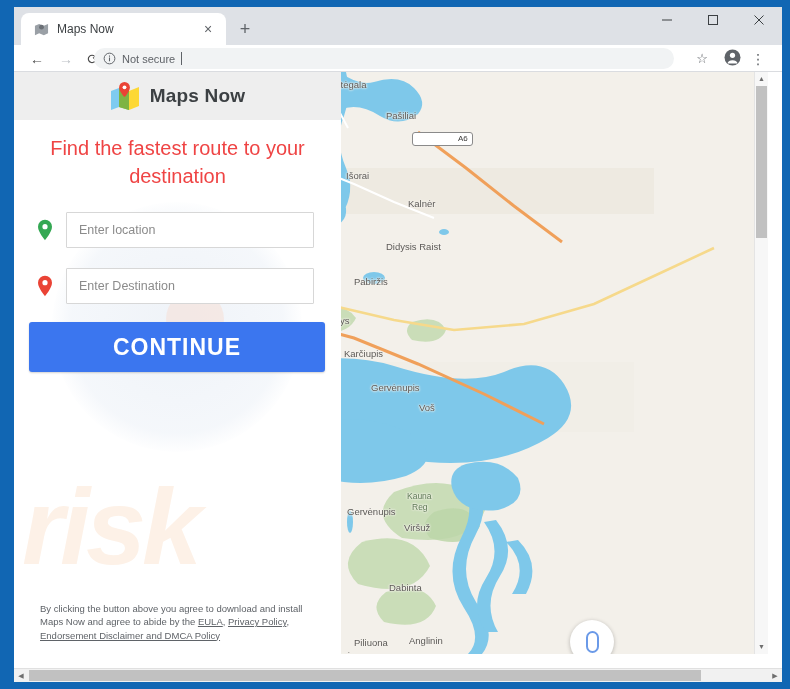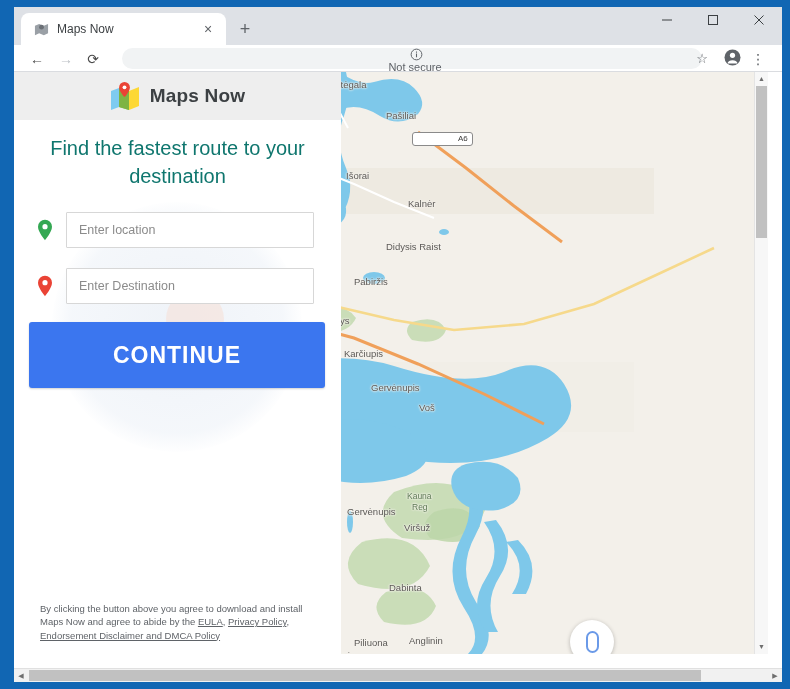--- a/index.html
+++ b/index.html
@@ -103,28 +103,27 @@
     line-height: 20px;
     font-size: 14px;
     color: #5f6368;
     cursor: pointer;
   }
   #nav-back    { left: 13px; color:#4a4a4a; }
   #nav-forward { left: 42px; color: #bdc1c6; }
   #nav-reload  { left: 69px; color:#4a4a4a; }
   #omnibox {
     position: absolute;
-    left: 108px; top: 3px;
+    left: 80px; top: 3px;
     width: 580px; height: 21px;
     background: #f1f3f4;
     border-radius: 11px;
     display: flex;
     align-items: center;
     cursor: text;
-    flex-direction: column;
   }
   #security-icon {
     width: 13px; height: 13px;
     margin-left: 9px;
     flex: 0 0 auto;
     display: block;
   }
   #security-text {
     margin-left: 6px;
     font-size: 11px;
@@ -247,21 +246,21 @@
     pointer-events: none;
     line-height: 110px;
   }
   #headline {
     position: absolute;
     left: 0; top: 62px;
     width: 327px;
     text-align: center;
     font-size: 20px;
     line-height: 28px;
-    color: #0f766e;
+    color: #ef4444;
     font-weight: normal;
   }
   .field-row {
     position: absolute;
     left: 22px;
     width: 290px; height: 36px;
     display: flex;
     align-items: center;
   }
   #field-location    { top: 140px; }
@@ -276,21 +275,21 @@
     color: #3c4043;
     padding: 0 12px;
     font-family: "Liberation Sans", sans-serif;
     border-radius: 1px;
     outline: none;
   }
   .text-input::placeholder { color: #8b8b8b; }
   #continue-button {
     position: absolute;
     left: 15px; top: 250px;
-    width: 296px; height: 66px;
+    width: 296px; height: 50px;
     background: #3b76ef;
     border: none;
     border-radius: 3px;
     color: #ffffff;
     font-size: 23px;
     font-weight: bold;
     letter-spacing: 1px;
     cursor: pointer;
     font-family: "Liberation Sans", sans-serif;
     box-shadow: 0 1px 2px rgba(0,0,0,0.18);
@@ -672,20 +671,21 @@
         <div id="sb-up">▲</div>
         <div id="sb-thumb"></div>
         <div id="sb-down">▼</div>
       </div>
     </div>
 
     <div id="panel">
 
       <div id="watermark-ghost"></div>
       <div id="watermark-dot"></div>
+      <div id="watermark-risk">risk</div>
 
       <div id="panel-header">
         <svg id="brand-logo" viewBox="0 0 30 28">
           <path d="M1 9 L9 6 L9 25 L1 28 Z" fill="#7ecbf0"></path>
           <path d="M9 6 L19 9 L19 28 L9 25 Z" fill="#8bc34a"></path>
           <path d="M19 9 L29 5 L29 24 L19 28 Z" fill="#fdd835"></path>
           <path d="M9 6 L19 9 L19 28 L9 25 Z" fill="#7cb342" opacity="0.9"></path>
           <path d="M14.5 0 a5.4 5.4 0 0 1 5.4 5.4 c0 4.1 -5.4 9.6 -5.4 9.6 s-5.4 -5.5 -5.4 -9.6 A5.4 5.4 0 0 1 14.5 0 Z" fill="#ea4335"></path>
           <circle cx="14.5" cy="5.3" r="1.9" fill="#ffffff"></circle>
         </svg>

